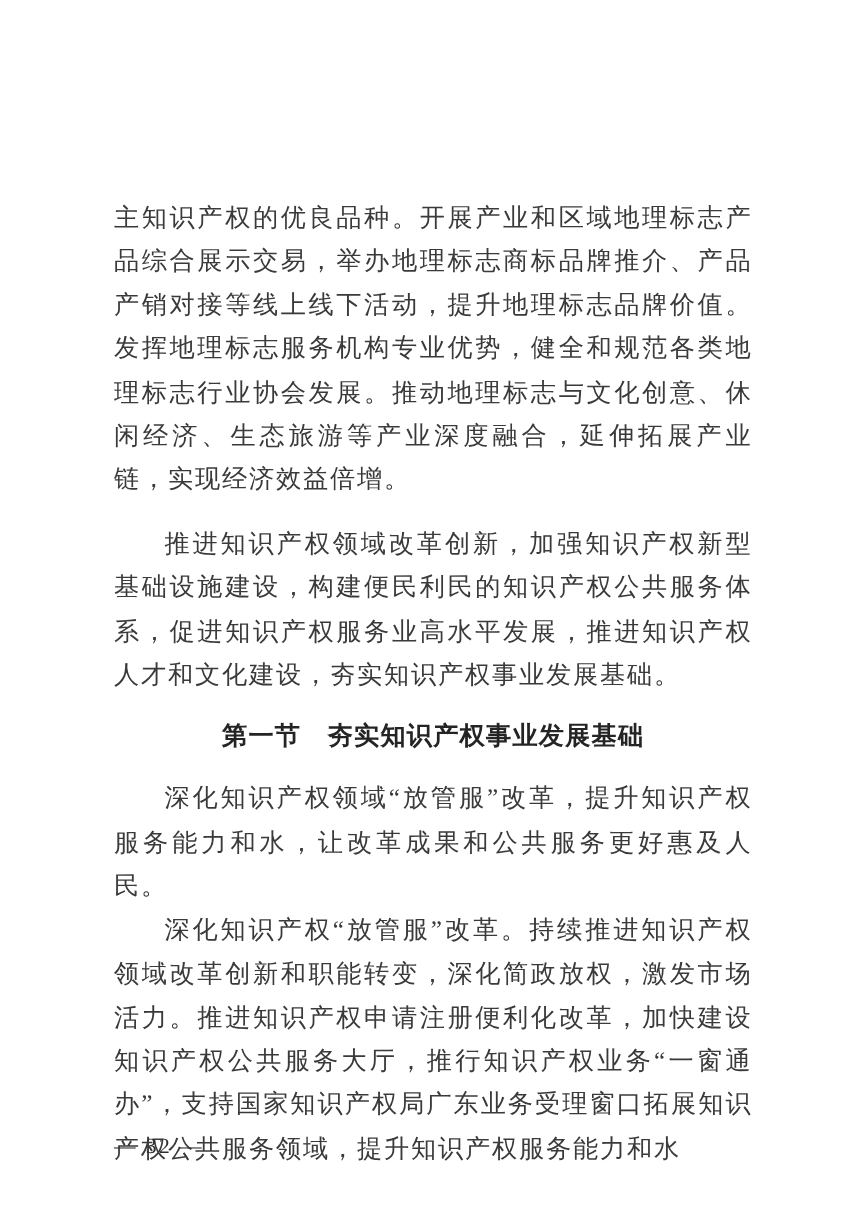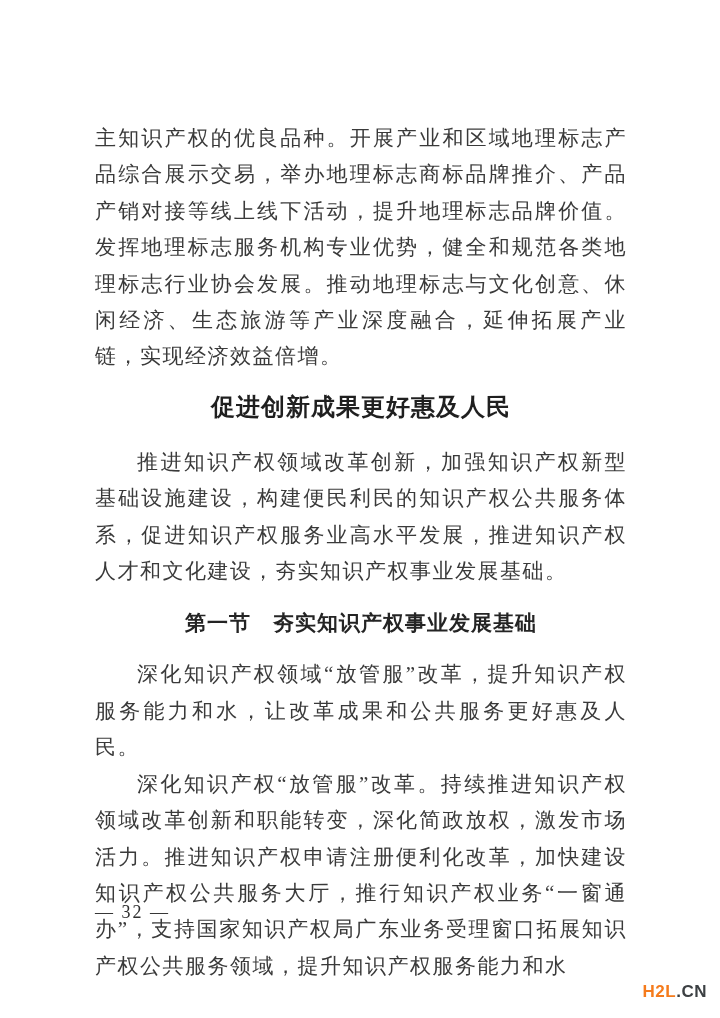--- a/index.html
+++ b/index.html
@@ -11,20 +11,21 @@
     width: 720px;
     height: 1018px;
     position: relative;
     overflow: hidden;
     font-family: "Liberation Serif", "DejaVu Serif", serif;
   }
   .page {
     position: absolute;
     inset: 0;
     background: #ffffff;
+    margin-top: 43px;
   }
   .content {
     position: absolute;
     top: 120px;
     left: 95px;
     width: 532px;
   }
   .body-para {
     font-size: 21px;
     line-height: 36.4px;
@@ -81,21 +82,20 @@
 </head>
 <body>
 
 <div class="page">
 
   <div class="content">
 
     <p class="body-para">主知识产权的优良品种。开展产业和区域地理标志产品综合展示交易，举办地理标志商标品牌推介、产品产销对接等线上线下活动，提升地理标志品牌价值。发挥地理标志服务机构专业优势，健全和规范各类地理标志行业协会发展。推动地理标志与文化创意、休闲经济、生态旅游等产业深度融合，延伸拓展产业链，实现经济效益倍增。</p>
 
     <div class="chapter-title">
-      <div>促进创新成果更好惠及人民</div>
     </div>
 
     <p class="body-para indent">推进知识产权领域改革创新，加强知识产权新型基础设施建设，构建便民利民的知识产权公共服务体系，促进知识产权服务业高水平发展，推进知识产权人才和文化建设，夯实知识产权事业发展基础。</p>
 
     <div class="section-title">第一节　夯实知识产权事业发展基础</div>
 
     <p class="body-para indent">深化知识产权领域“放管服”改革，提升知识产权服务能力和水，让改革成果和公共服务更好惠及人民。</p>
 
     <p class="body-para indent">深化知识产权“放管服”改革。持续推进知识产权领域改革创新和职能转变，深化简政放权，激发市场活力。推进知识产权申请注册便利化改革，加快建设知识产权公共服务大厅，推行知识产权业务“一窗通办”，支持国家知识产权局广东业务受理窗口拓展知识产权公共服务领域，提升知识产权服务能力和水</p>
 

